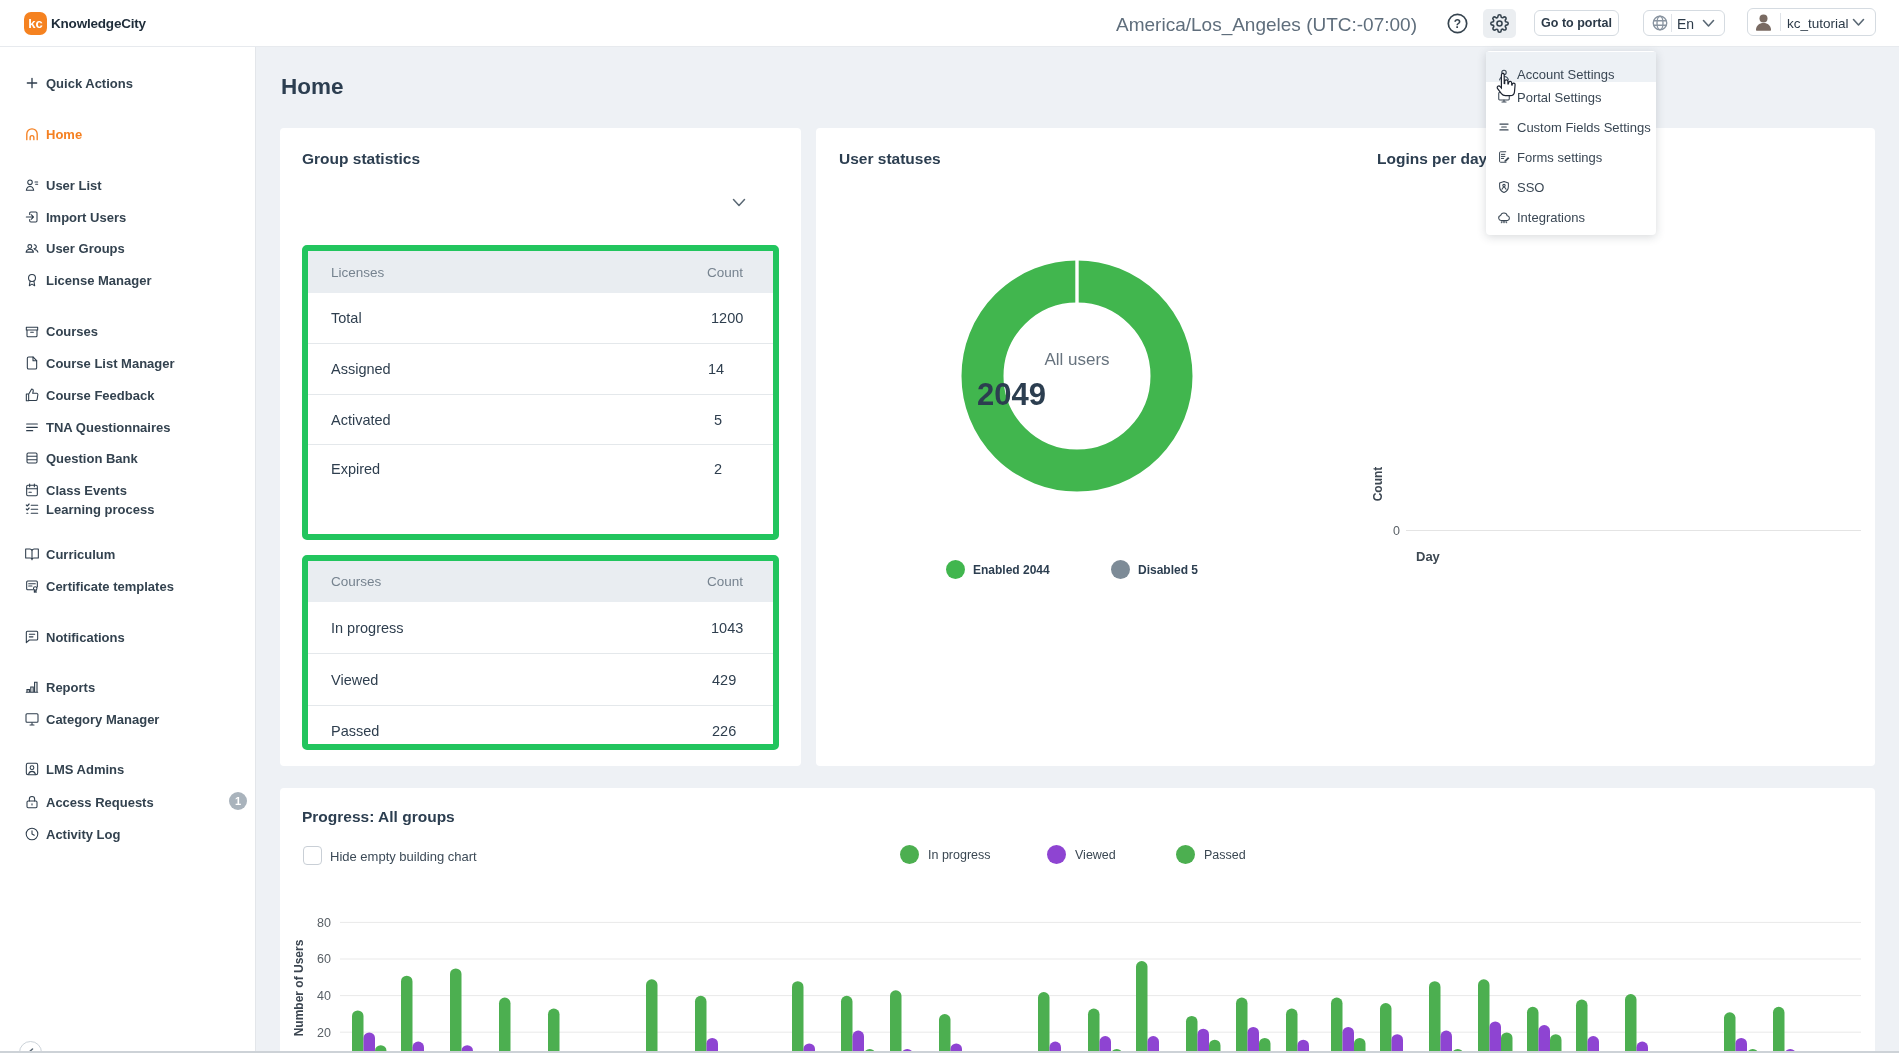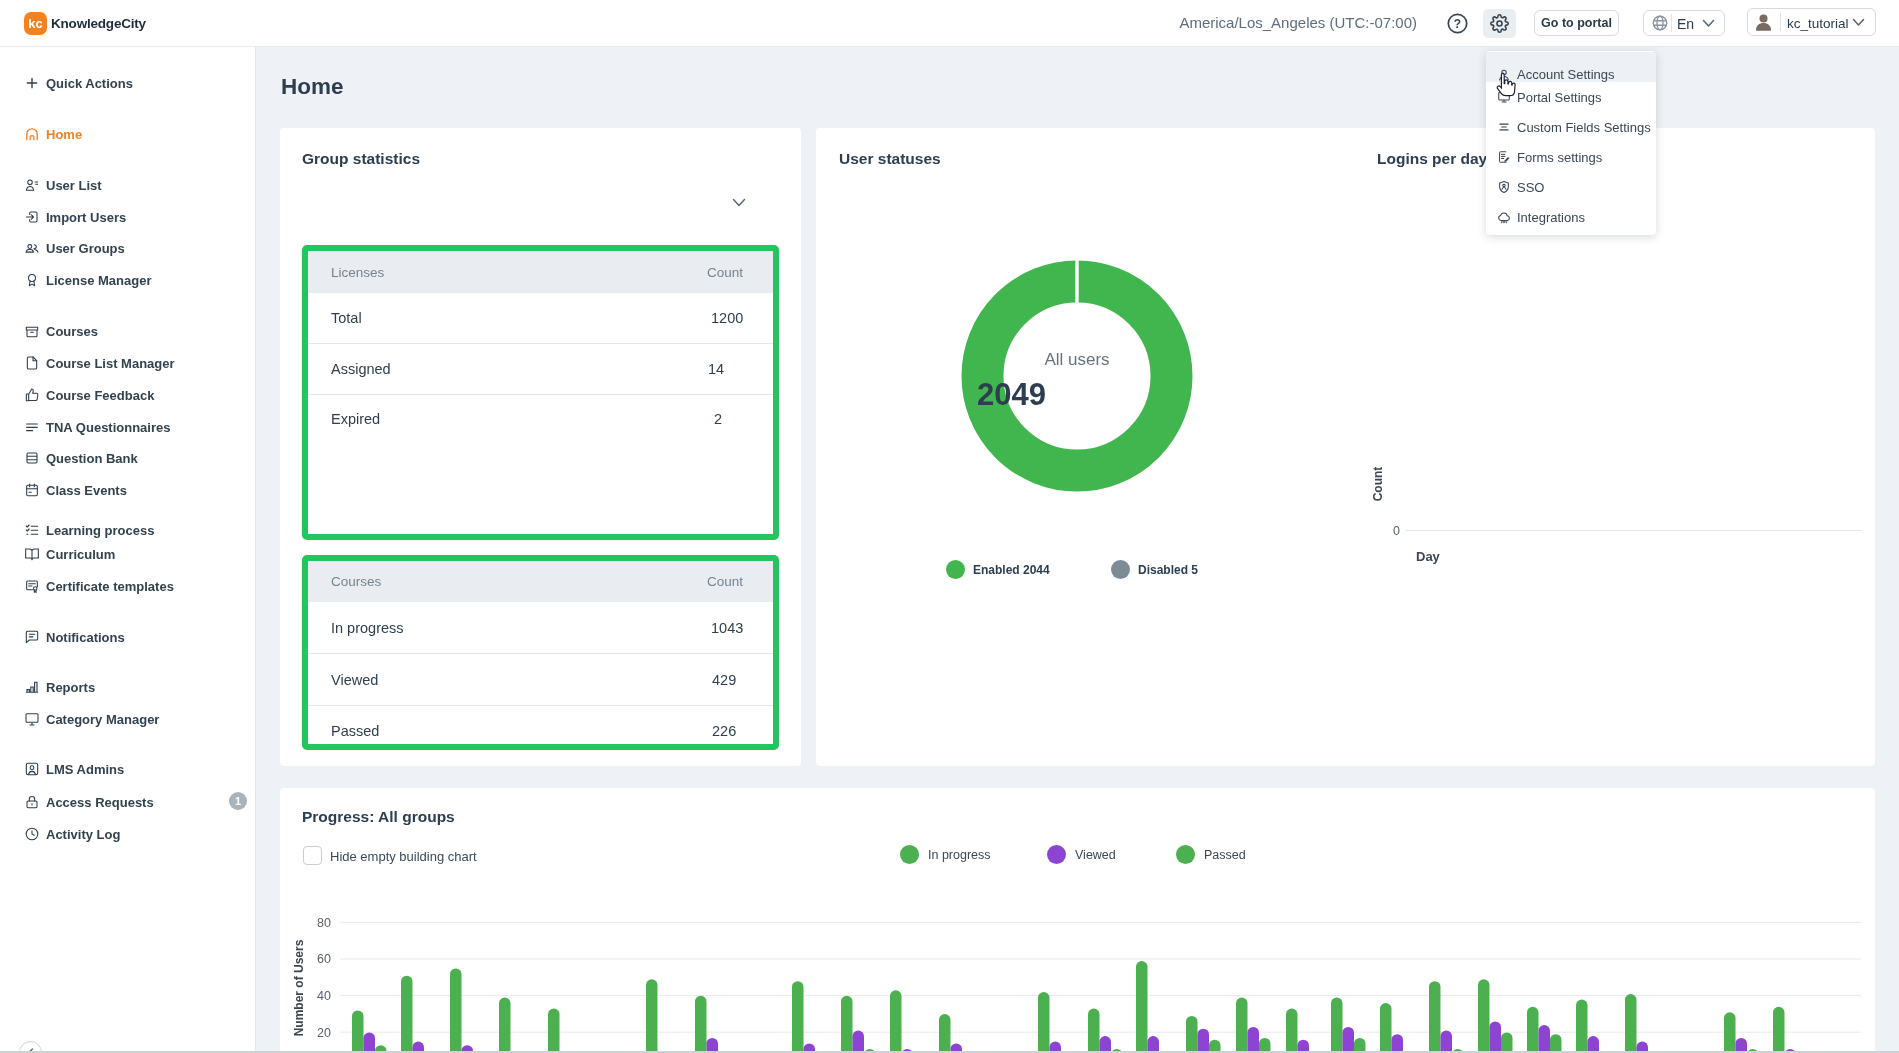--- a/index.html
+++ b/index.html
@@ -2,21 +2,21 @@
 <html><head>
 <meta charset="utf-8">
 <style>
 * { margin:0; padding:0; box-sizing:border-box; }
 html,body { width:1899px; height:1053px; overflow:hidden; background:#eef1f5; font-family:"Liberation Sans",sans-serif; }
 .abs { position:absolute; }
 
 .hdr { position:absolute; left:0; top:0; width:1899px; height:47px; background:#fff; border-bottom:1px solid #e7eaee; z-index:5; }
 .logo { position:absolute; left:24px; top:12px; width:23px; height:23px; background:#f58220; border-radius:7px; color:#fff; font-weight:bold; font-size:13px; text-align:center; line-height:23px; }
 .logotxt { position:absolute; left:51px; top:16px; font-size:13.5px; font-weight:bold; color:#1e2c39; letter-spacing:-0.2px; }
-.tz { position:absolute; right:482px; top:14px; font-size:15px; color:#5f6e7c; white-space:nowrap; }
+.tz { position:absolute; right:482px; top:14px; font-size:19px; color:#5f6e7c; white-space:nowrap; }
 .hbtn { position:absolute; background:#fff; border:1px solid #d5dbe1; border-radius:6px; font-size:15px; color:#2c3a48; }
 
 .side { position:absolute; left:0; top:47px; width:256px; height:1006px; background:#fff; border-right:1px solid #e3e6ea; z-index:2; }
 .mi { position:absolute; left:24px; height:20px; display:flex; align-items:center; white-space:nowrap; }
 .mi .lbl { margin-left:6px; font-size:13px; font-weight:bold; color:#33424f; }
 .mi svg { flex:0 0 auto; }
 .mi.org .lbl { color:#f58021; }
 
 .card { position:absolute; background:#fff; border-radius:4px; }
 .ctitle { position:absolute; font-size:15.5px; font-weight:bold; color:#2c3e50; }
@@ -109,21 +109,21 @@
       </svg>
       <span class="lbl">Question Bank</span>
     </div>
   <div class="mi" style="top:433px">
       <svg width="16" height="16" viewBox="0 0 24 24" fill="none" stroke="#2e3d4c" stroke-width="1.6" stroke-linecap="round" stroke-linejoin="round">
         <rect x="4" y="5" width="16" height="15.5" rx="1.8"></rect>
         <path d="M4 10h16M8.5 3v4M15.5 3v4M7.5 15.5h3.5"></path>
       </svg>
       <span class="lbl">Class Events</span>
     </div>
-  <div class="mi" style="top:473px">
+  <div class="mi" style="top:452px">
       <svg width="16" height="16" viewBox="0 0 24 24" fill="none" stroke="#2e3d4c" stroke-width="1.7" stroke-linecap="round" stroke-linejoin="round">
         <path d="M3.5 6 5 7.5l2.7-3M3.5 12 5 13.5l2.7-3M10.8 6.3h9.7M10.8 12.3h9.7M10.8 18.3h9.7M4.2 18.3h1.6"></path>
       </svg>
       <span class="lbl">Learning process</span>
     </div>
   <div class="mi" style="top:497px">
       <svg width="16" height="16" viewBox="0 0 24 24" fill="none" stroke="#2e3d4c" stroke-width="1.6" stroke-linecap="round" stroke-linejoin="round">
         <path d="M2.5 4.5H9a3.5 3.5 0 0 1 3 3.4v12.6a3 3 0 0 0-2.7-2.5H2.5zM21.5 4.5H15a3.5 3.5 0 0 0-3 3.4v12.6a3 3 0 0 1 2.7-2.5h6.8z"></path>
       </svg>
       <span class="lbl">Curriculum</span>
@@ -233,20 +233,24 @@
         <div class="cl">Licenses</div>
         <div class="cr">Count</div>
       </div>
     <div class="trow" style="height:50px;border-top:none">
         <div class="cl">Total</div>
         <div class="cr" style="padding-left:4px">1200</div>
       </div>
     <div class="trow" style="height:51px">
         <div class="cl">Assigned</div>
         <div class="cr" style="padding-left:1px">14</div>
+      </div>
+    <div class="trow" style="height:50px">
+        <div class="cl">Activated</div>
+        <div class="cr" style="padding-left:7px">5</div>
       </div>
     <div class="trow" style="height:49px">
         <div class="cl">Expired</div>
         <div class="cr" style="padding-left:7px">2</div>
       </div>
   </div>
   <div class="tbl" style="left:22px;top:427px;width:477px;height:195px">
     <div class="thead" style="height:41px">
         <div class="cl">Courses</div>
         <div class="cr">Count</div>

